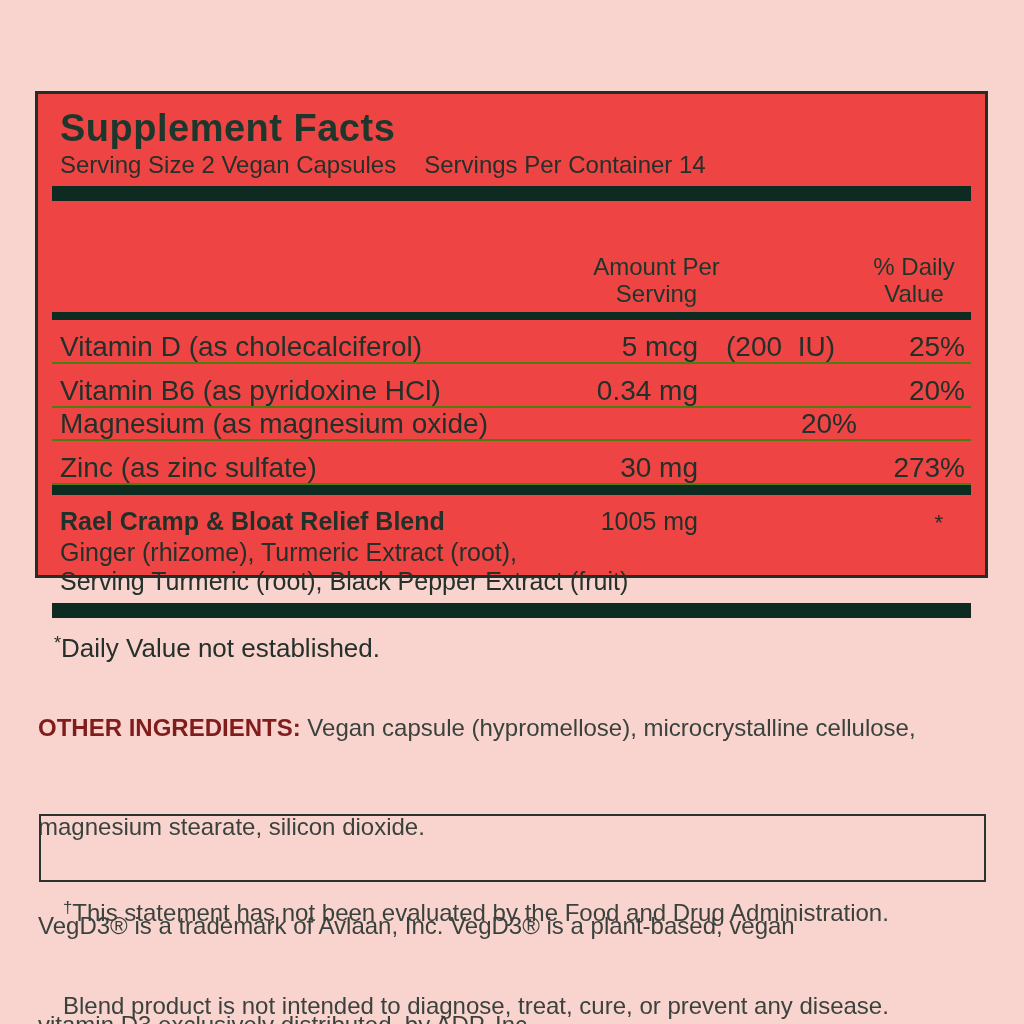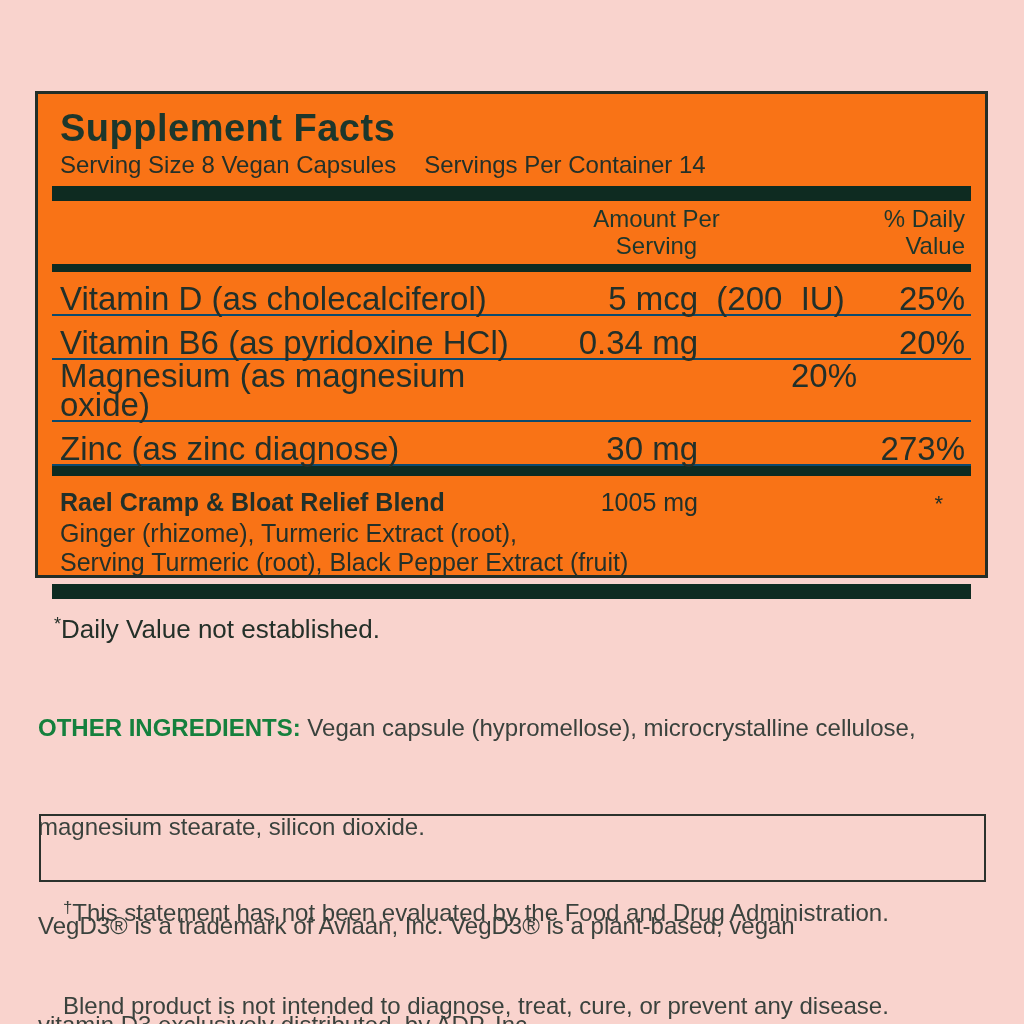--- a/index.html
+++ b/index.html
@@ -10,21 +10,21 @@
     color: #22302a;
     position: relative;
     overflow: hidden;
   }
 
   
   .panel {
     position: absolute;
     left: 35px; top: 91px;
     width: 953px; height: 487px;
-    background: #f97316;
+    background: #ef4444;
     border: 3px solid #222e28;
     padding: 8px 14px 0 14px;
   }
   .panel-title {
     font-size: 38px;
     font-weight: bold;
     color: #1d372c;
     letter-spacing: 0.5px;
     margin: 6px 0 0 8px;
     line-height: 40px;
@@ -48,27 +48,27 @@
     align-items: baseline;
   }
   .hdr {
     padding: 4px 0 5px 0;
     font-weight: normal;
     font-size: 24px;
     line-height: 27px;
     color: #1d362c;
   }
   .hdr .amount-hdr { grid-column: 2 / span 2; text-align: center; padding-right: 78px; }
-  .hdr .dv-hdr     { grid-column: 4; text-align: right; padding-right: 6px; }
+  .hdr .dv-hdr     { grid-column: 4; text-align: center; padding-right: 6px; margin-top: 48px; }
 
   .nutrient-row {
-    font-size: 33px;
+    font-size: 28px;
     line-height: 29px;
     padding: 1px 0;
-    border-bottom: 2px solid #0c4a6e;
+    border-bottom: 2px solid #4d7c0f;
   }
   .nutrient-row:last-of-type { border-bottom: none; }
   .cell-name   { padding-left: 8px; }
   .cell-amount { text-align: right; margin-top: 11px; }
   .cell-iu     { text-align: center; white-space: pre; }
   .cell-dv     { text-align: right; padding-right: 6px; }
 
   .blend-row {
     font-size: 25px;
     line-height: 30px;
@@ -93,21 +93,21 @@
   
   .lower-text {
     position: absolute;
     left: 38px; top: 645px;
     width: 950px;
     font-size: 24px;
     line-height: 33px;
     color: #3a423d;
     white-space: pre;
   }
-  .lower-text .bold-label { font-weight: bold; color: #15803d; }
+  .lower-text .bold-label { font-weight: bold; color: #7f1d1d; }
 
   
   .disclaimer-box {
     position: absolute;
     left: 39px; top: 814px;
     width: 947px; height: 68px;
     border: 2px solid #2c322d;
     padding: 14px 0 0 22px;
     font-size: 24px;
     line-height: 31px;
@@ -116,21 +116,21 @@
   }
 </style>
 </head>
 <body>
 
 <div class="panel">
 
   <div class="panel-title">Supplement Facts</div>
 
   <div class="serving-line">
-    <span>Serving Size 8 Vegan Capsules</span>
+    <span>Serving Size 2 Vegan Capsules</span>
     <span>Servings Per Container 14</span>
   </div>
 
   <div class="bar bar-thick"></div>
 
   <div class="grid-row hdr">
     <span></span>
     <span class="amount-hdr">
       <span>Amount Per</span><br>
       <span>Serving</span>
@@ -157,21 +157,21 @@
     <span class="cell-dv">20%</span>
   </div>
 
   <div class="grid-row nutrient-row">
     <span class="cell-name">Magnesium (as magnesium oxide)</span>
     <span class="cell-iu"></span>
     <span class="cell-dv">20%</span>
   </div>
 
   <div class="grid-row nutrient-row">
-    <span class="cell-name">Zinc (as zinc diagnose)</span>
+    <span class="cell-name">Zinc (as zinc sulfate)</span>
     <span class="cell-amount">30 mg</span>
     <span class="cell-iu"></span>
     <span class="cell-dv">273%</span>
   </div>
 
   <div class="bar bar-row-end"></div>
 
   <div class="grid-row blend-row">
     <span class="blend-name">Rael Cramp &amp; Bloat Relief Blend</span>
     <span class="cell-amount">1005 mg</span>

